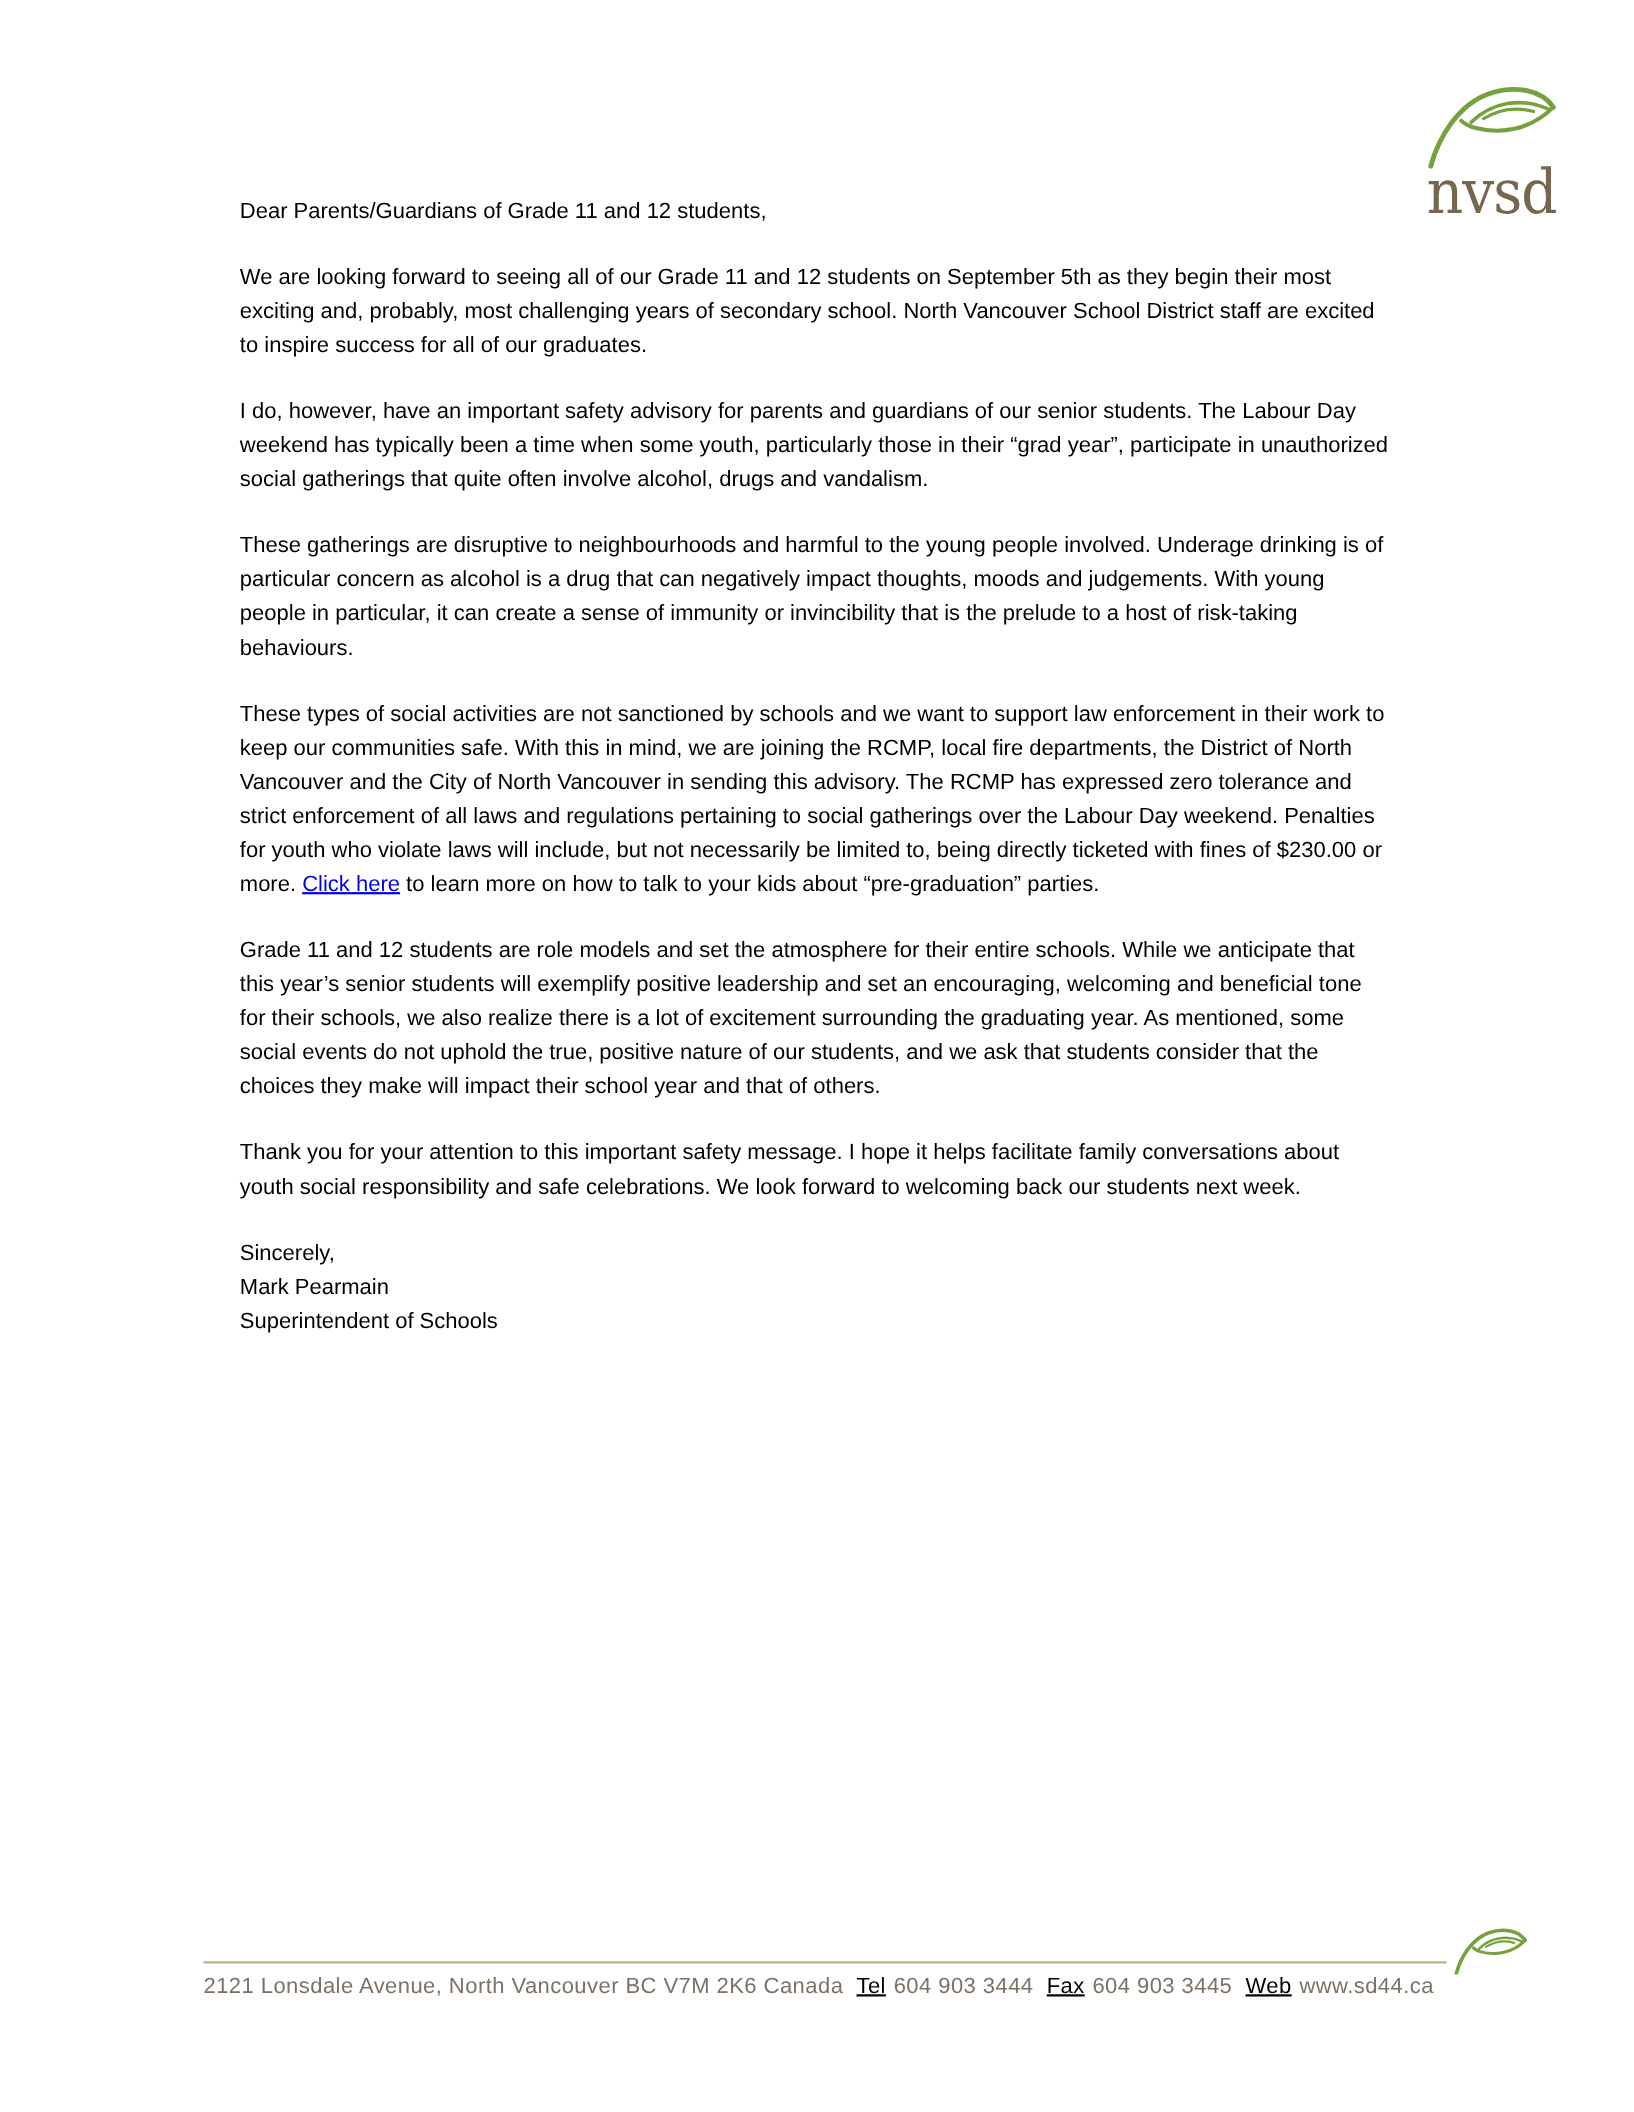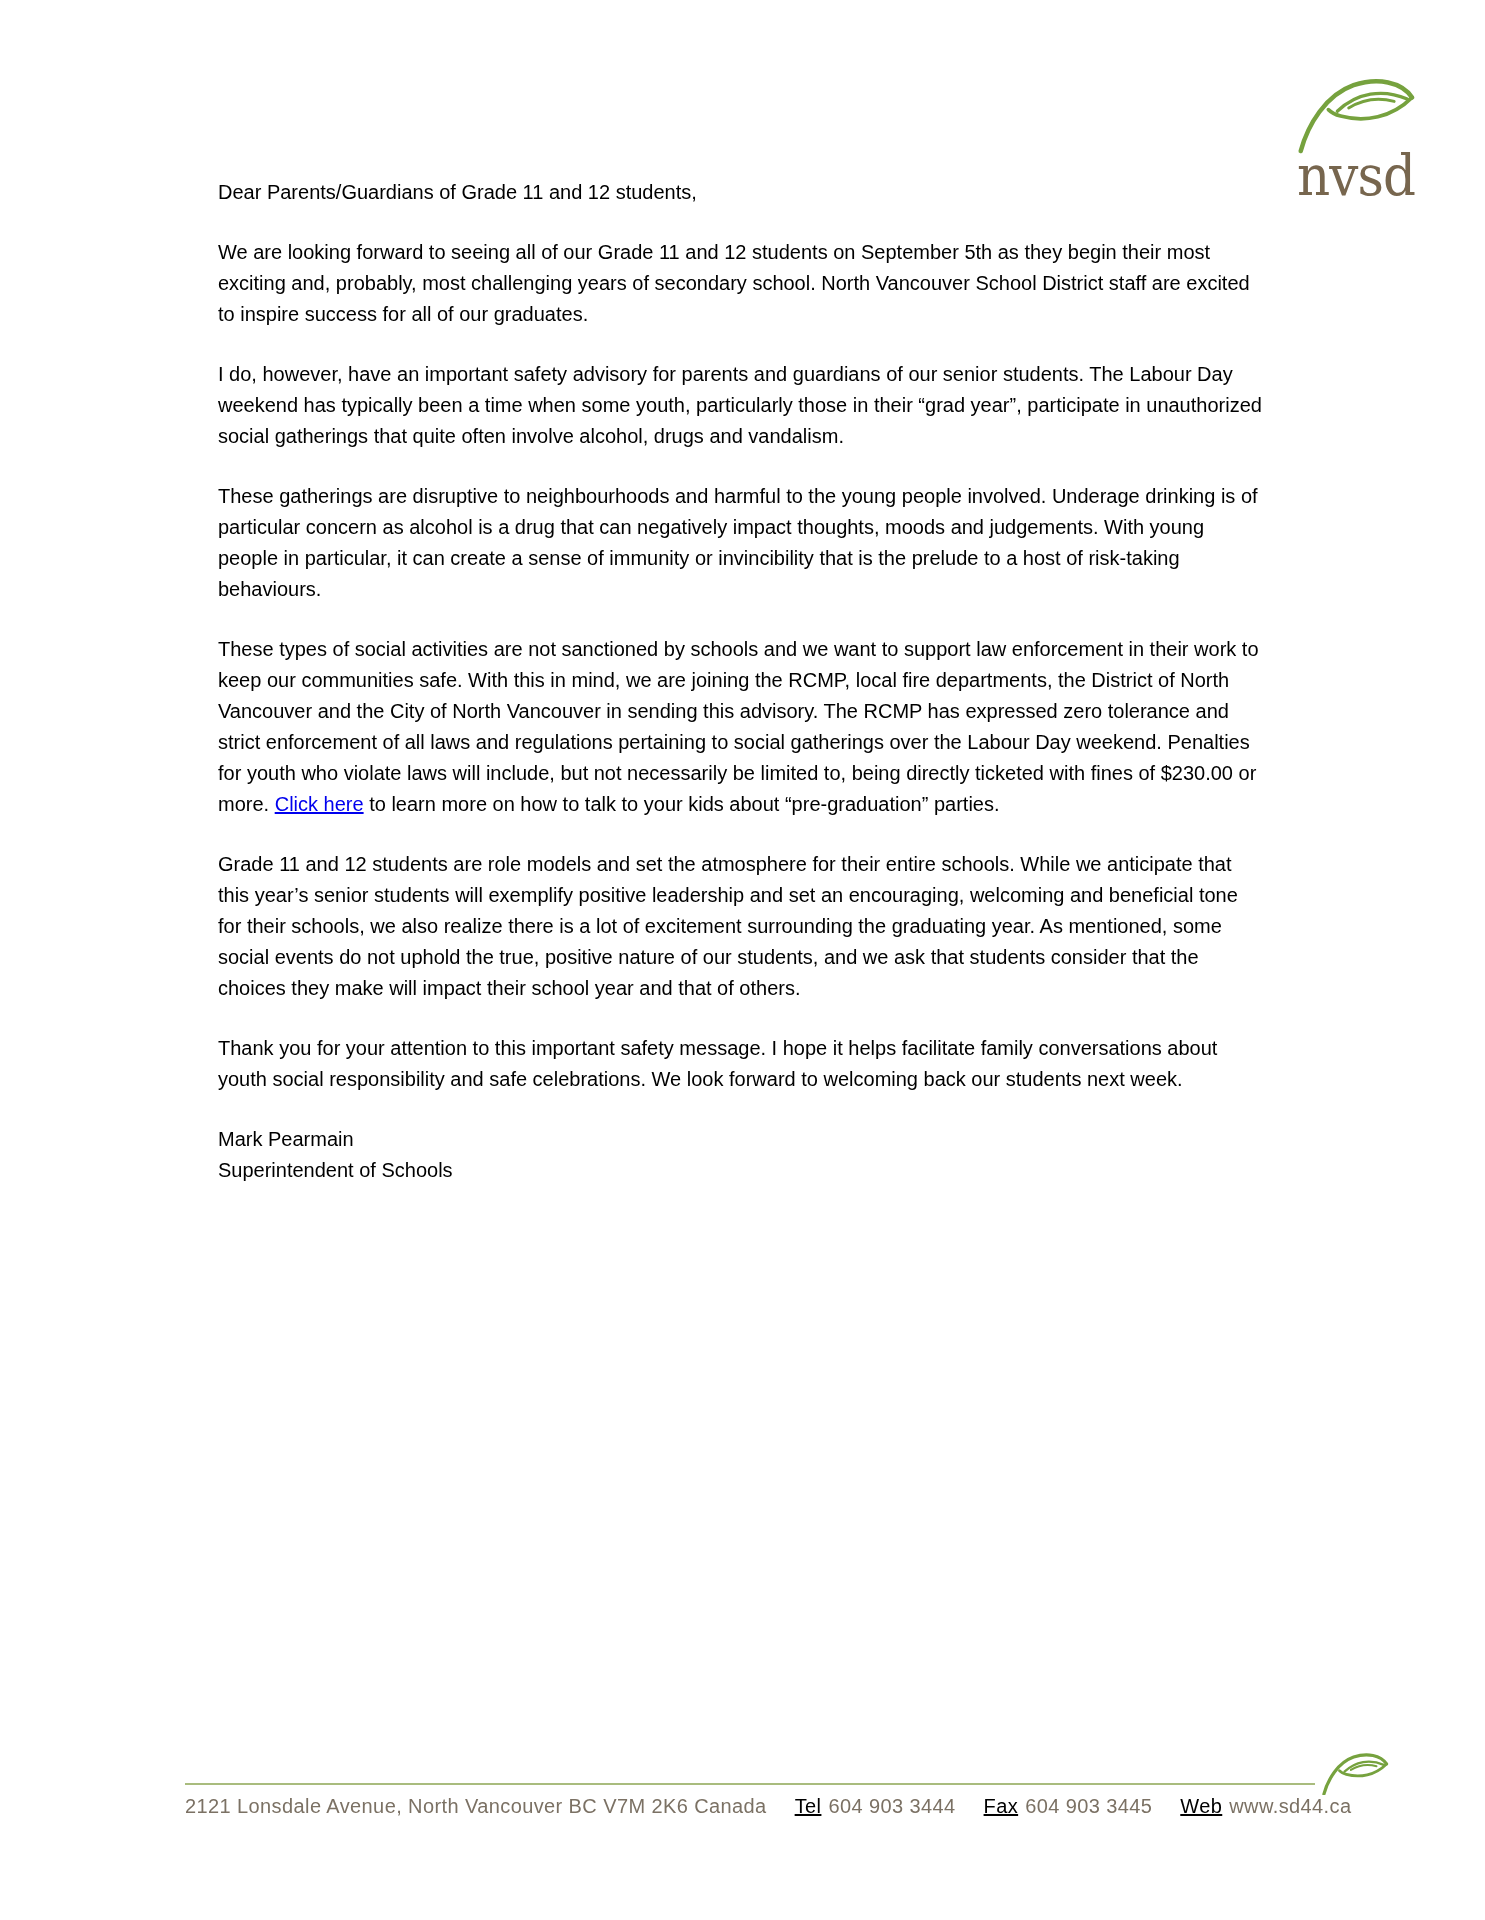--- a/index.html
+++ b/index.html
@@ -63,21 +63,21 @@
     left: 1320px;
     top: 1747px;
   }
   .footer-text {
     position: absolute;
     left: 185px;
     top: 1795px;
     width: 1200px;
     display: flex;
     align-items: baseline;
-    gap: 28px;
+    gap: 12px;
     font-size: 20px;
     letter-spacing: 0.4px;
     color: #7b7164;
     white-space: nowrap;
   }
   .footer-text .grp { display: inline-flex; gap: 7px; }
   .footer-text .lbl { color: #000000; text-decoration: underline; }
 </style>
 </head>
 <body>
@@ -103,20 +103,21 @@
 
     <p>These gatherings are disruptive to neighbourhoods and harmful to the young people involved. Underage drinking is of particular concern as alcohol is a drug that can negatively impact thoughts, moods and judgements. With young people in particular, it can create a sense of immunity or invincibility that is the prelude to a host of risk-taking behaviours.</p>
 
     <p><span>These types of social activities are not sanctioned by schools and we want to support law enforcement in their work to keep our communities safe. With this in mind, we are joining the RCMP, local fire departments, the District of North Vancouver and the City of North Vancouver in sending this advisory. The RCMP has expressed zero tolerance and strict enforcement of all laws and regulations pertaining to social gatherings over the Labour Day weekend. Penalties for youth who violate laws will include, but not necessarily be limited to, being directly ticketed with fines of $230.00 or more. </span><a href="#">Click here</a><span> to learn more on how to talk to your kids about “pre-graduation” parties.</span></p>
 
     <p>Grade 11 and 12 students are role models and set the atmosphere for their entire schools. While we anticipate that this year’s senior students will exemplify positive leadership and set an encouraging, welcoming and beneficial tone for their schools, we also realize there is a lot of excitement surrounding the graduating year. As mentioned, some social events do not uphold the true, positive nature of our students, and we ask that students consider that the choices they make will impact their school year and that of others.</p>
 
     <p>Thank you for your attention to this important safety message. I hope it helps facilitate family conversations about youth social responsibility and safe celebrations. We look forward to welcoming back our students next week.</p>
 
     <div class="closing">
+      <div>Sincerely,</div>
       <div>Mark Pearmain</div>
       <div>Superintendent of Schools</div>
     </div>
   </div>
 
   <div class="footer-rule"></div>
 
   <svg class="footer-leaf" width="70" height="48" viewBox="0 0 150 105" fill="none">
     <path d="M7,103 C16,70 38,34 72,22 C102,12 131,18 144,37" stroke="#76a23e" stroke-width="7" stroke-linecap="round"></path>
     <path d="M144,37 C119,62 86,68 56,60 C49,58 45,56 41,52" stroke="#76a23e" stroke-width="6" stroke-linecap="round"></path>

